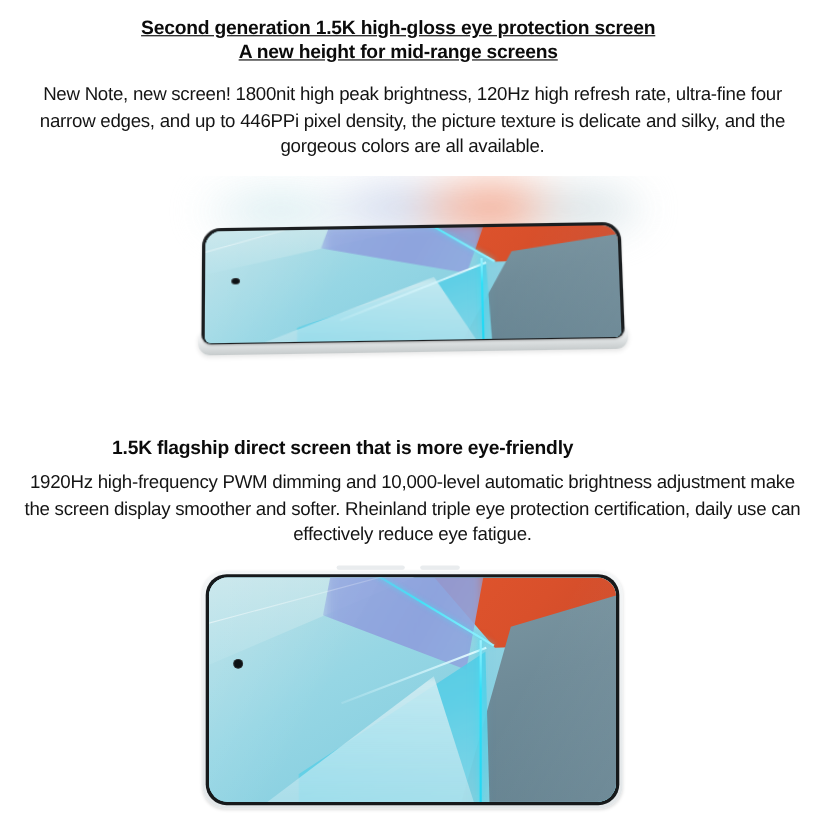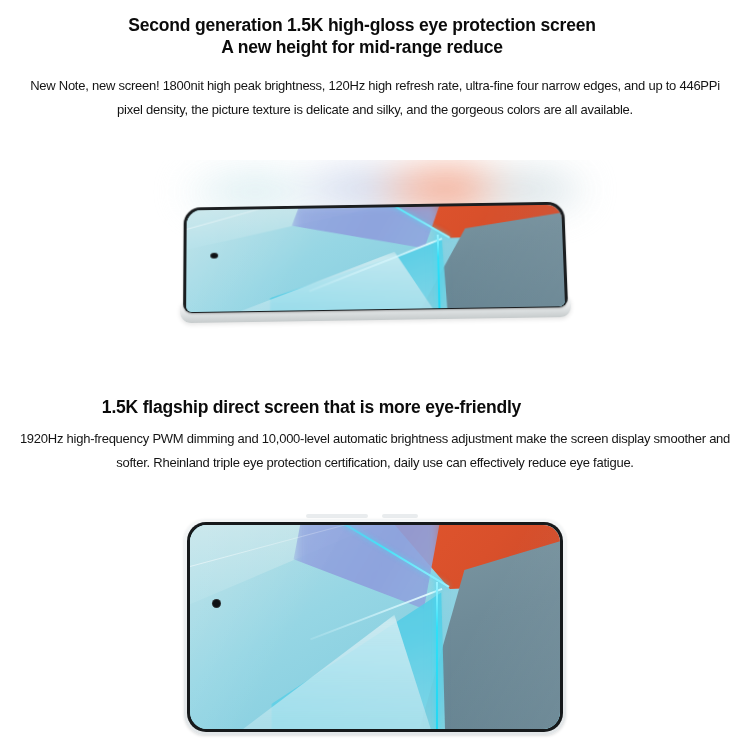--- a/index.html
+++ b/index.html
@@ -28,31 +28,32 @@
     text-align: center;
     font-weight: bold;
     font-size: 17.5px;
     line-height: 22px;
     letter-spacing: -0.2px;
     color: #0b0b0b;
   }
   .section-body {
     text-align: center;
     font-weight: 400;
-    font-size: 13px;
+    font-size: 17px;
     line-height: 23.5px;
     letter-spacing: -0.25px;
     color: #141414;
   }
 
   #block1-heading {
     position: absolute;
     top: 14px;
     left: 0;
     width: 724px;
+    text-decoration: underline;
   }
   #block1-body {
     position: absolute;
     top: 74px;
     left: 28px;
     width: 694px;
   }
   #block2-heading {
     position: absolute;
     top: 396px;
@@ -340,21 +341,21 @@
   #p1-camera { left: 6.4%; top: 42%; width: 8px; height: 6px; border-radius: 50%; }
   #p2-camera { left: 6.0%; top: 36.5%; width: 9px; height: 9px; }
 </style>
 </head>
 <body>
 
 <div class="page">
 
   <div id="block1-heading">
     <div class="section-heading">Second generation 1.5K high-gloss eye protection screen</div>
-    <div class="section-heading">A new height for mid-range reduce</div>
+    <div class="section-heading">A new height for mid-range screens</div>
   </div>
 
   <div id="block1-body" class="section-body">New Note, new screen! 1800nit high peak brightness, 120Hz high refresh rate, ultra-fine four narrow edges, and up to 446PPi pixel density, the picture texture is delicate and silky, and the gorgeous colors are all available.</div>
 
   <div id="phone1-stage">
 
     <div class="glow-haze">
       <div class="glow-a"></div>
       <div class="glow-b"></div>
       <div class="glow-c"></div>

